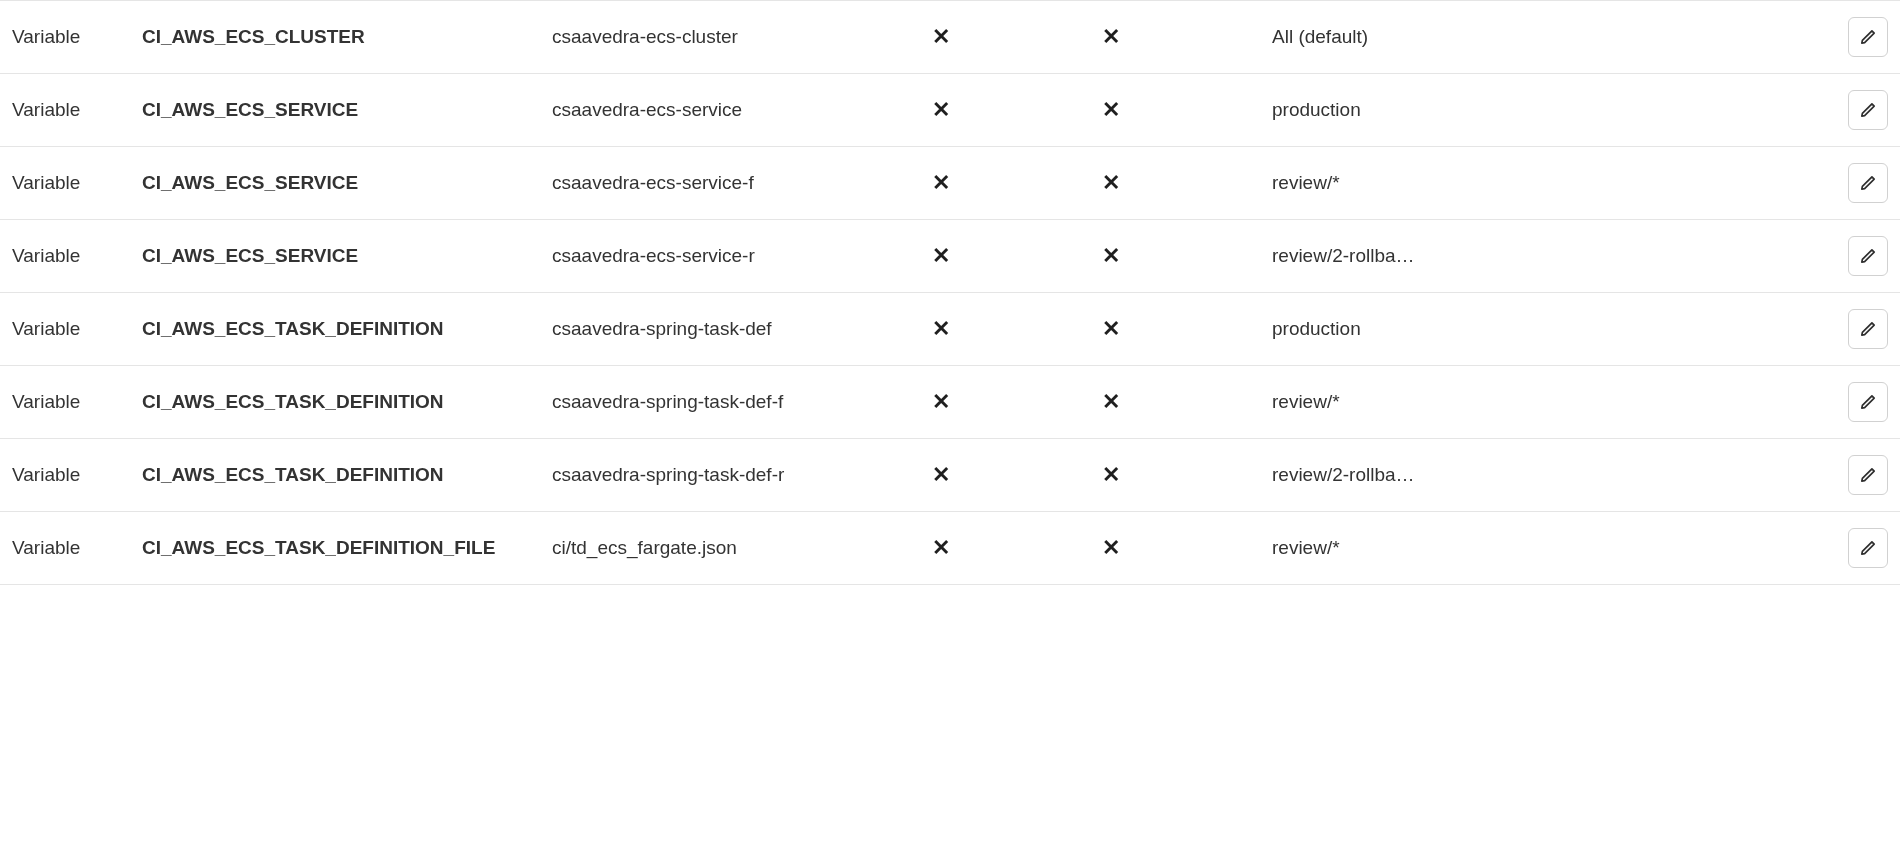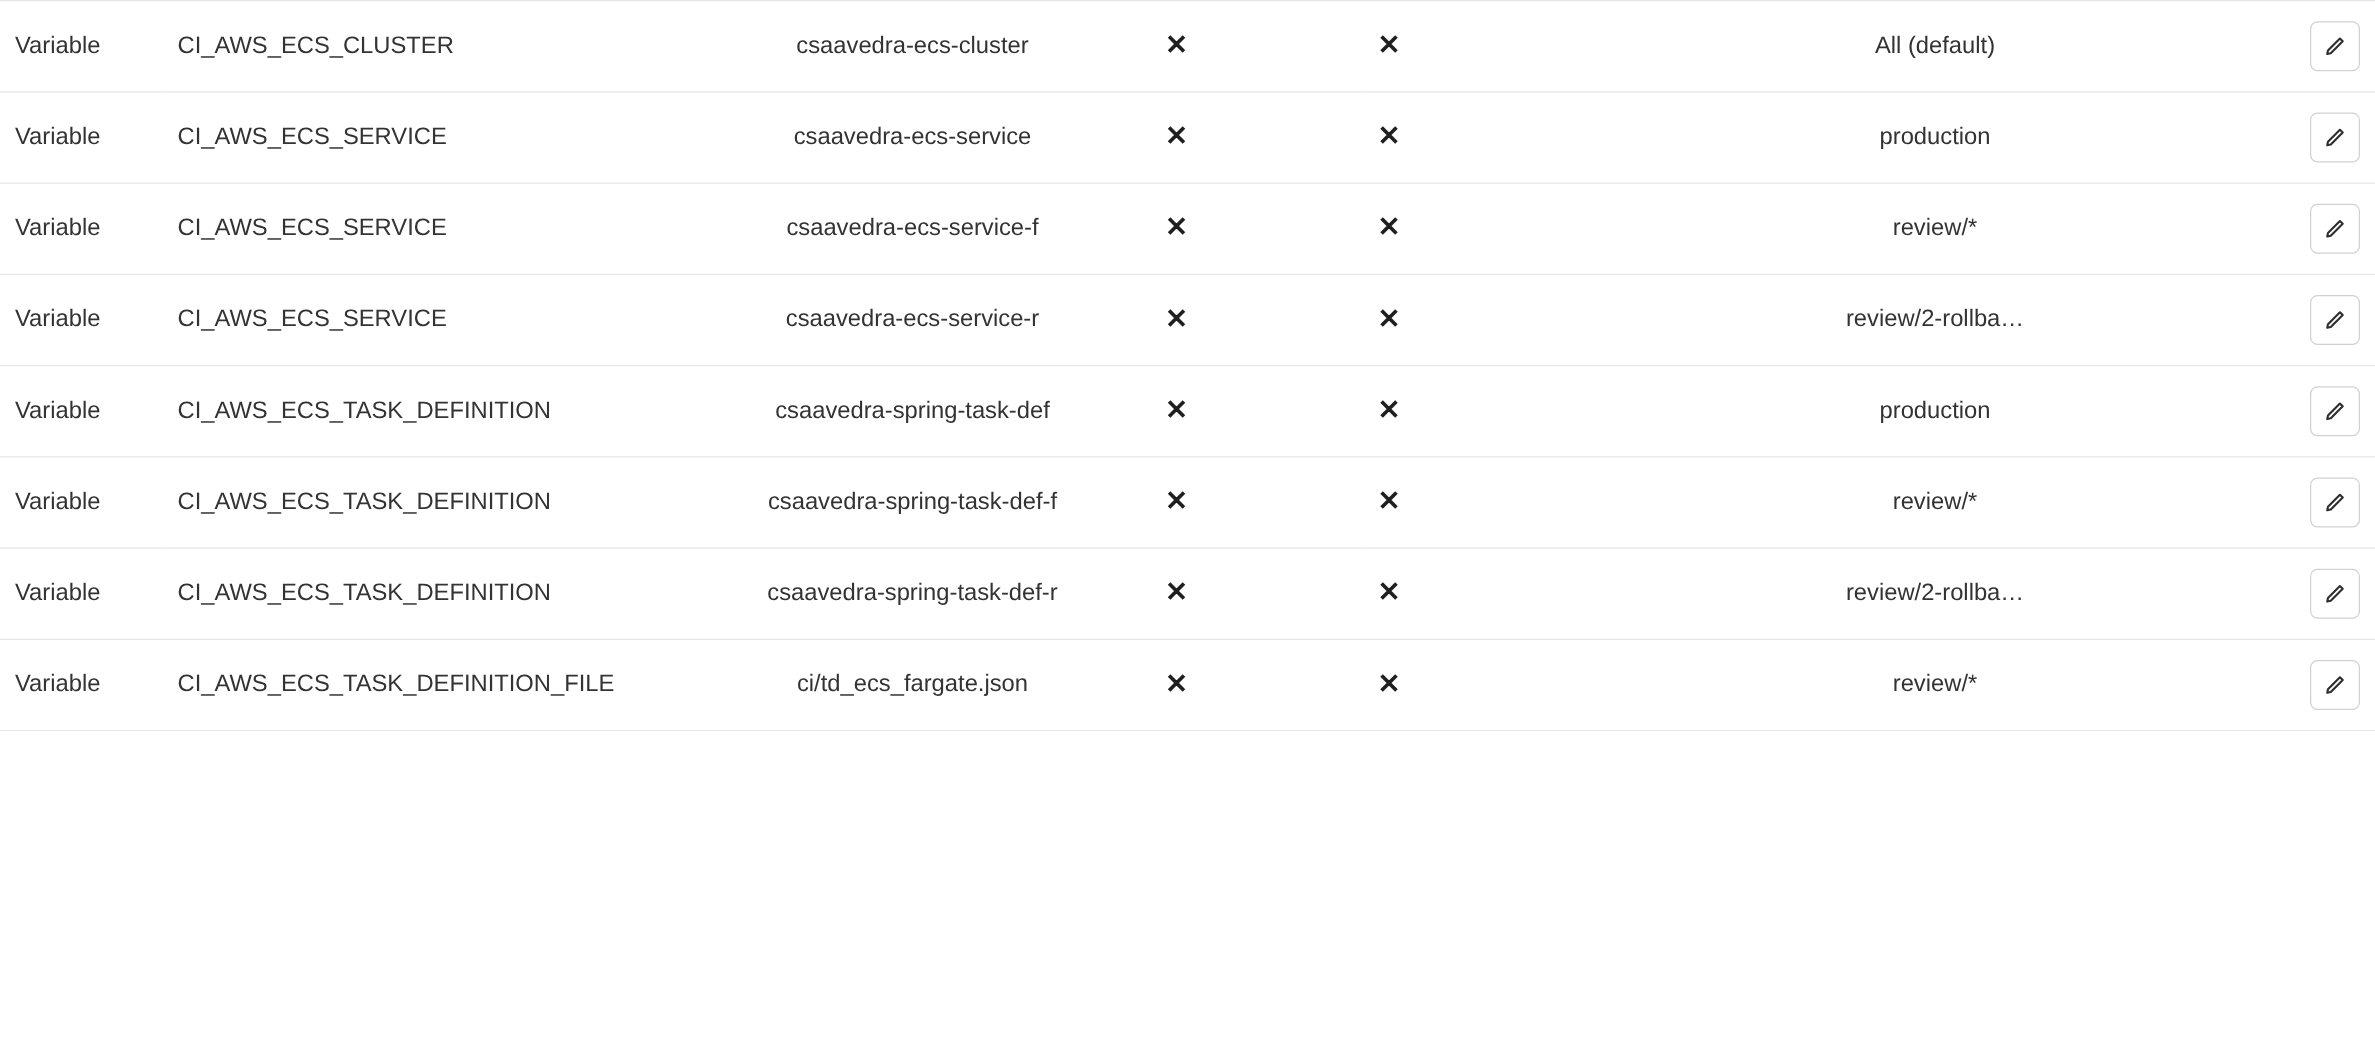--- a/index.html
+++ b/index.html
@@ -26,39 +26,37 @@
       vertical-align: middle;
       color: #333;
     }
     .col-type {
       width: 130px;
       color: #5e5e5e;
     }
     .col-key {
       width: 410px;
       color: #1f1f1f;
-      font-weight: 400;
+      font-weight: 700;
     }
     .col-value {
       width: 380px;
       color: #5e5e5e;
-      text-align: center;
     }
     .col-protected, .col-masked {
       width: 170px;
       text-align: left;
       color: #5e5e5e;
     }
     .col-env {
       color: #5e5e5e;
       white-space: nowrap;
       overflow: hidden;
       text-overflow: ellipsis;
       max-width: 190px;
-      text-align: center;
     }
     .col-action {
       width: 60px;
       text-align: right;
       padding-right: 16px;
     }
     .x-icon {
       display: inline-block;
       font-weight: 700;
       font-size: 22px;

